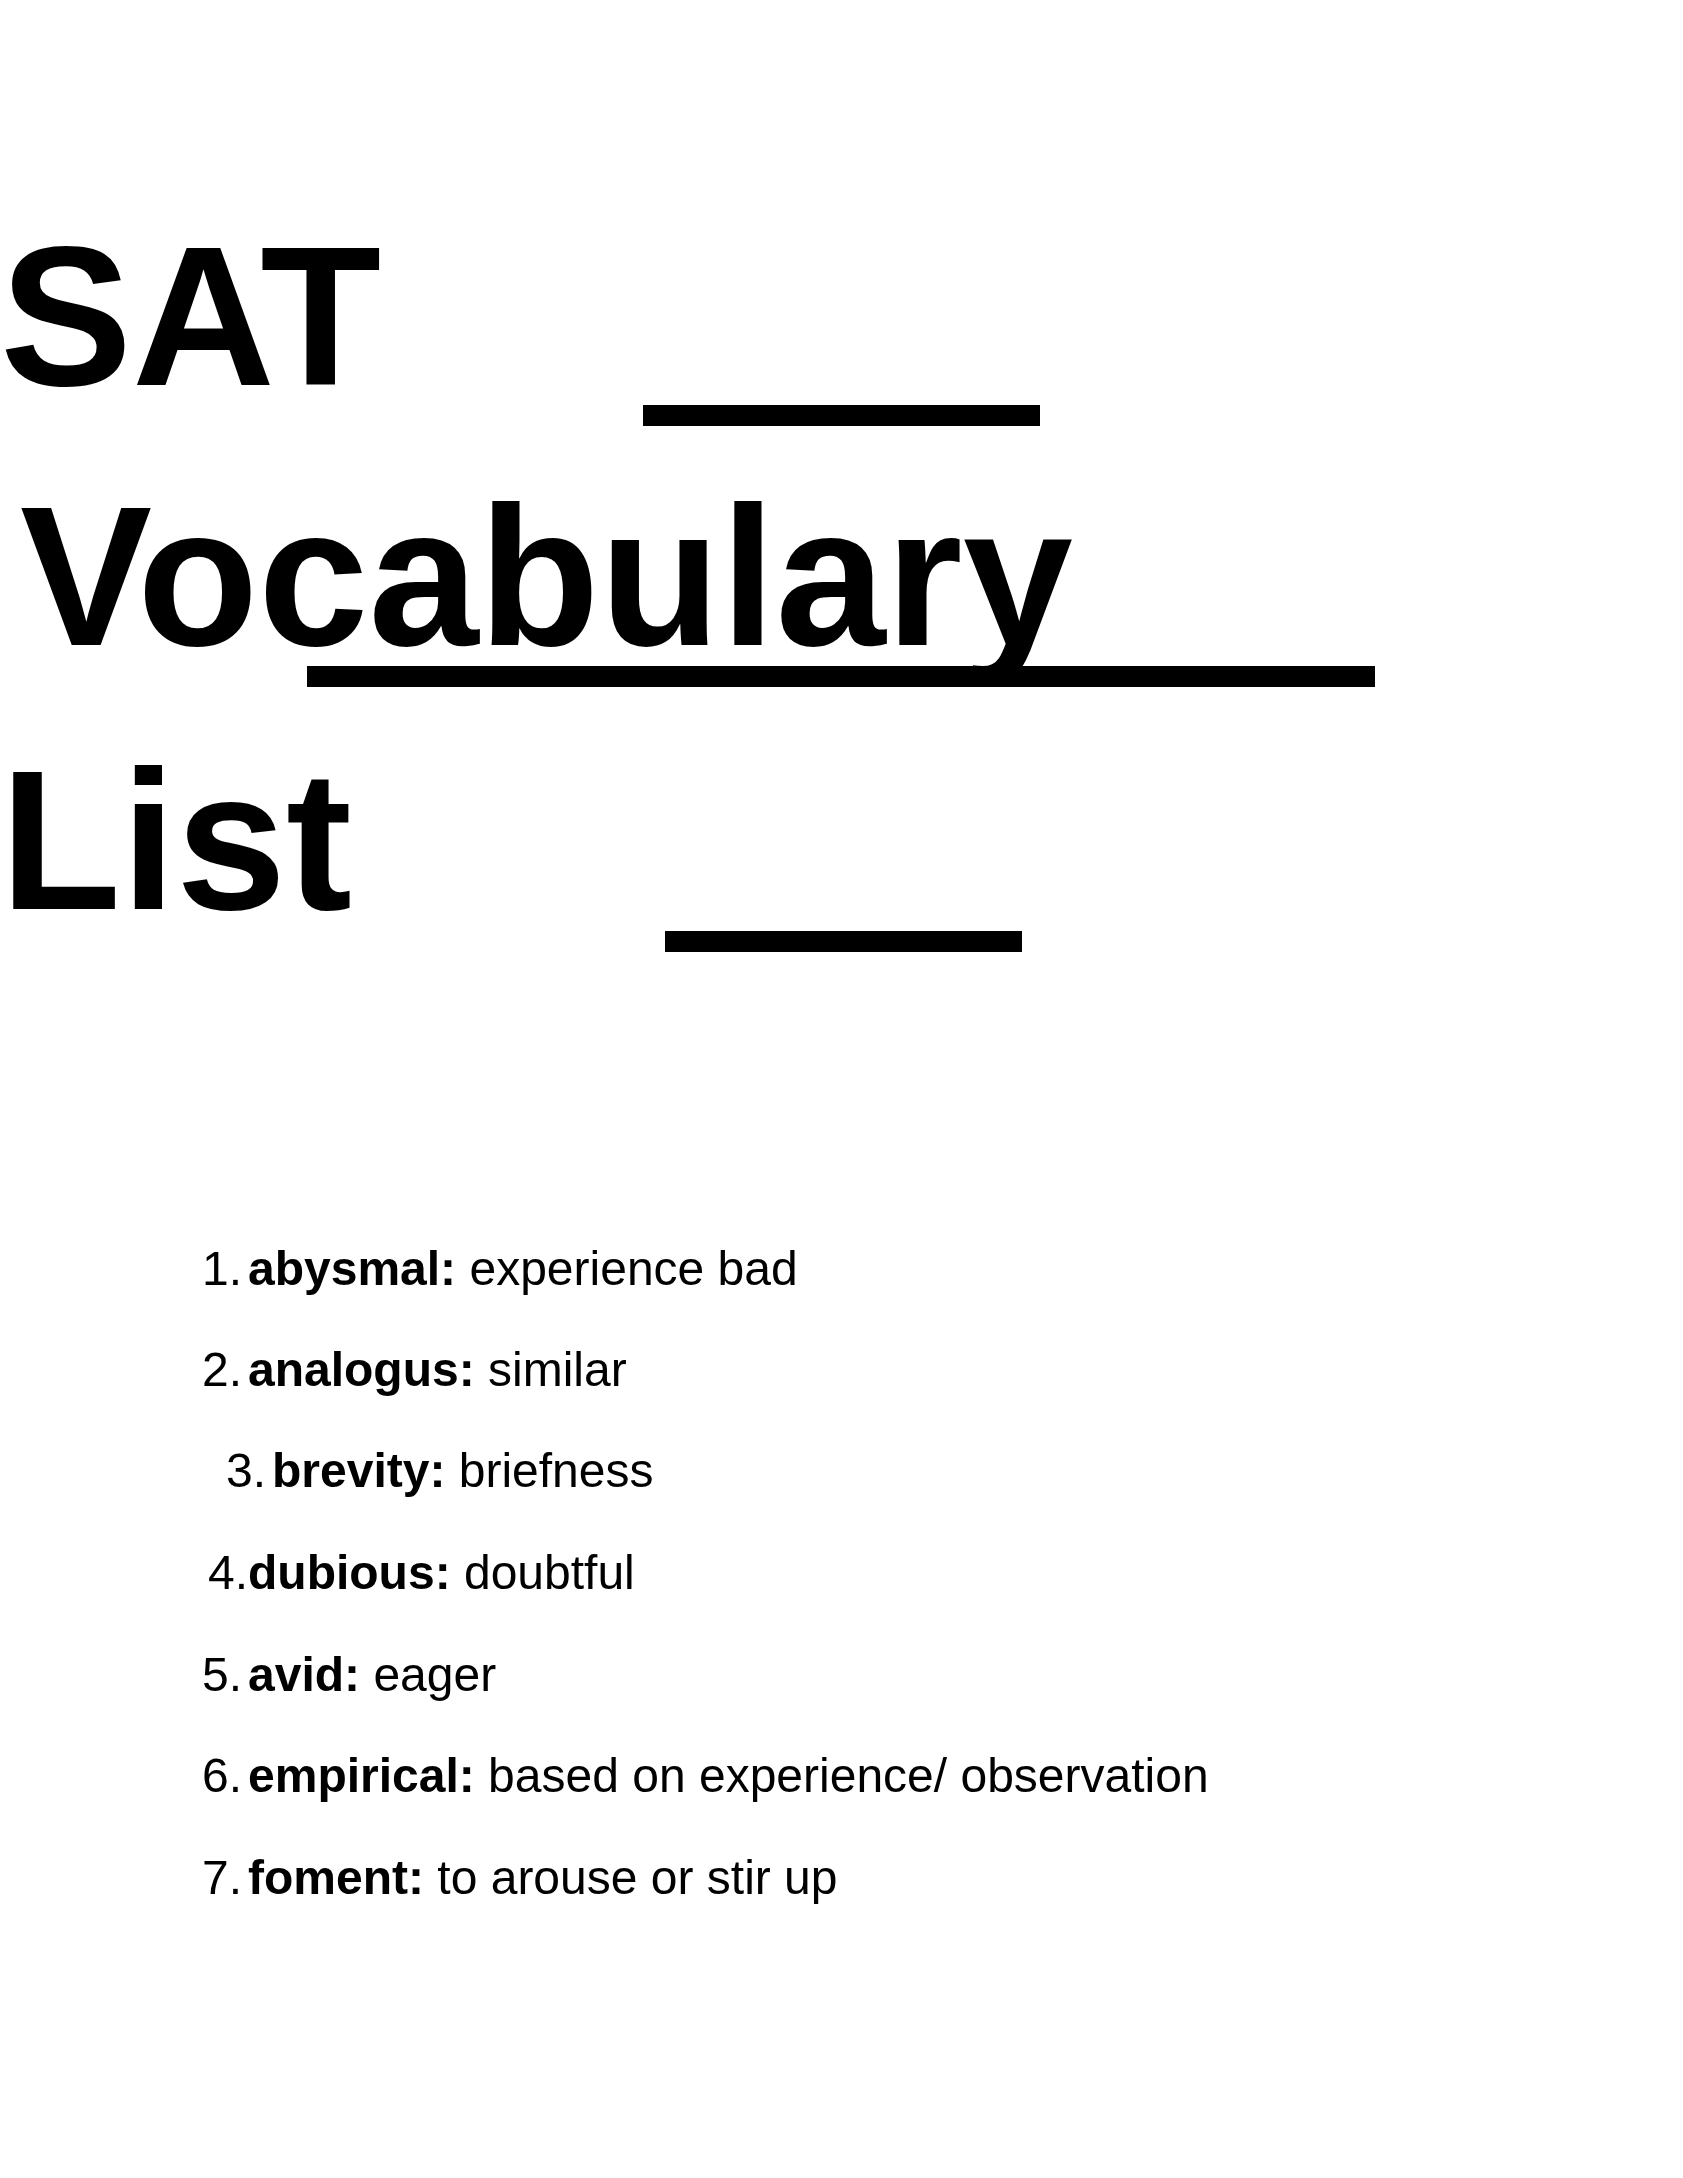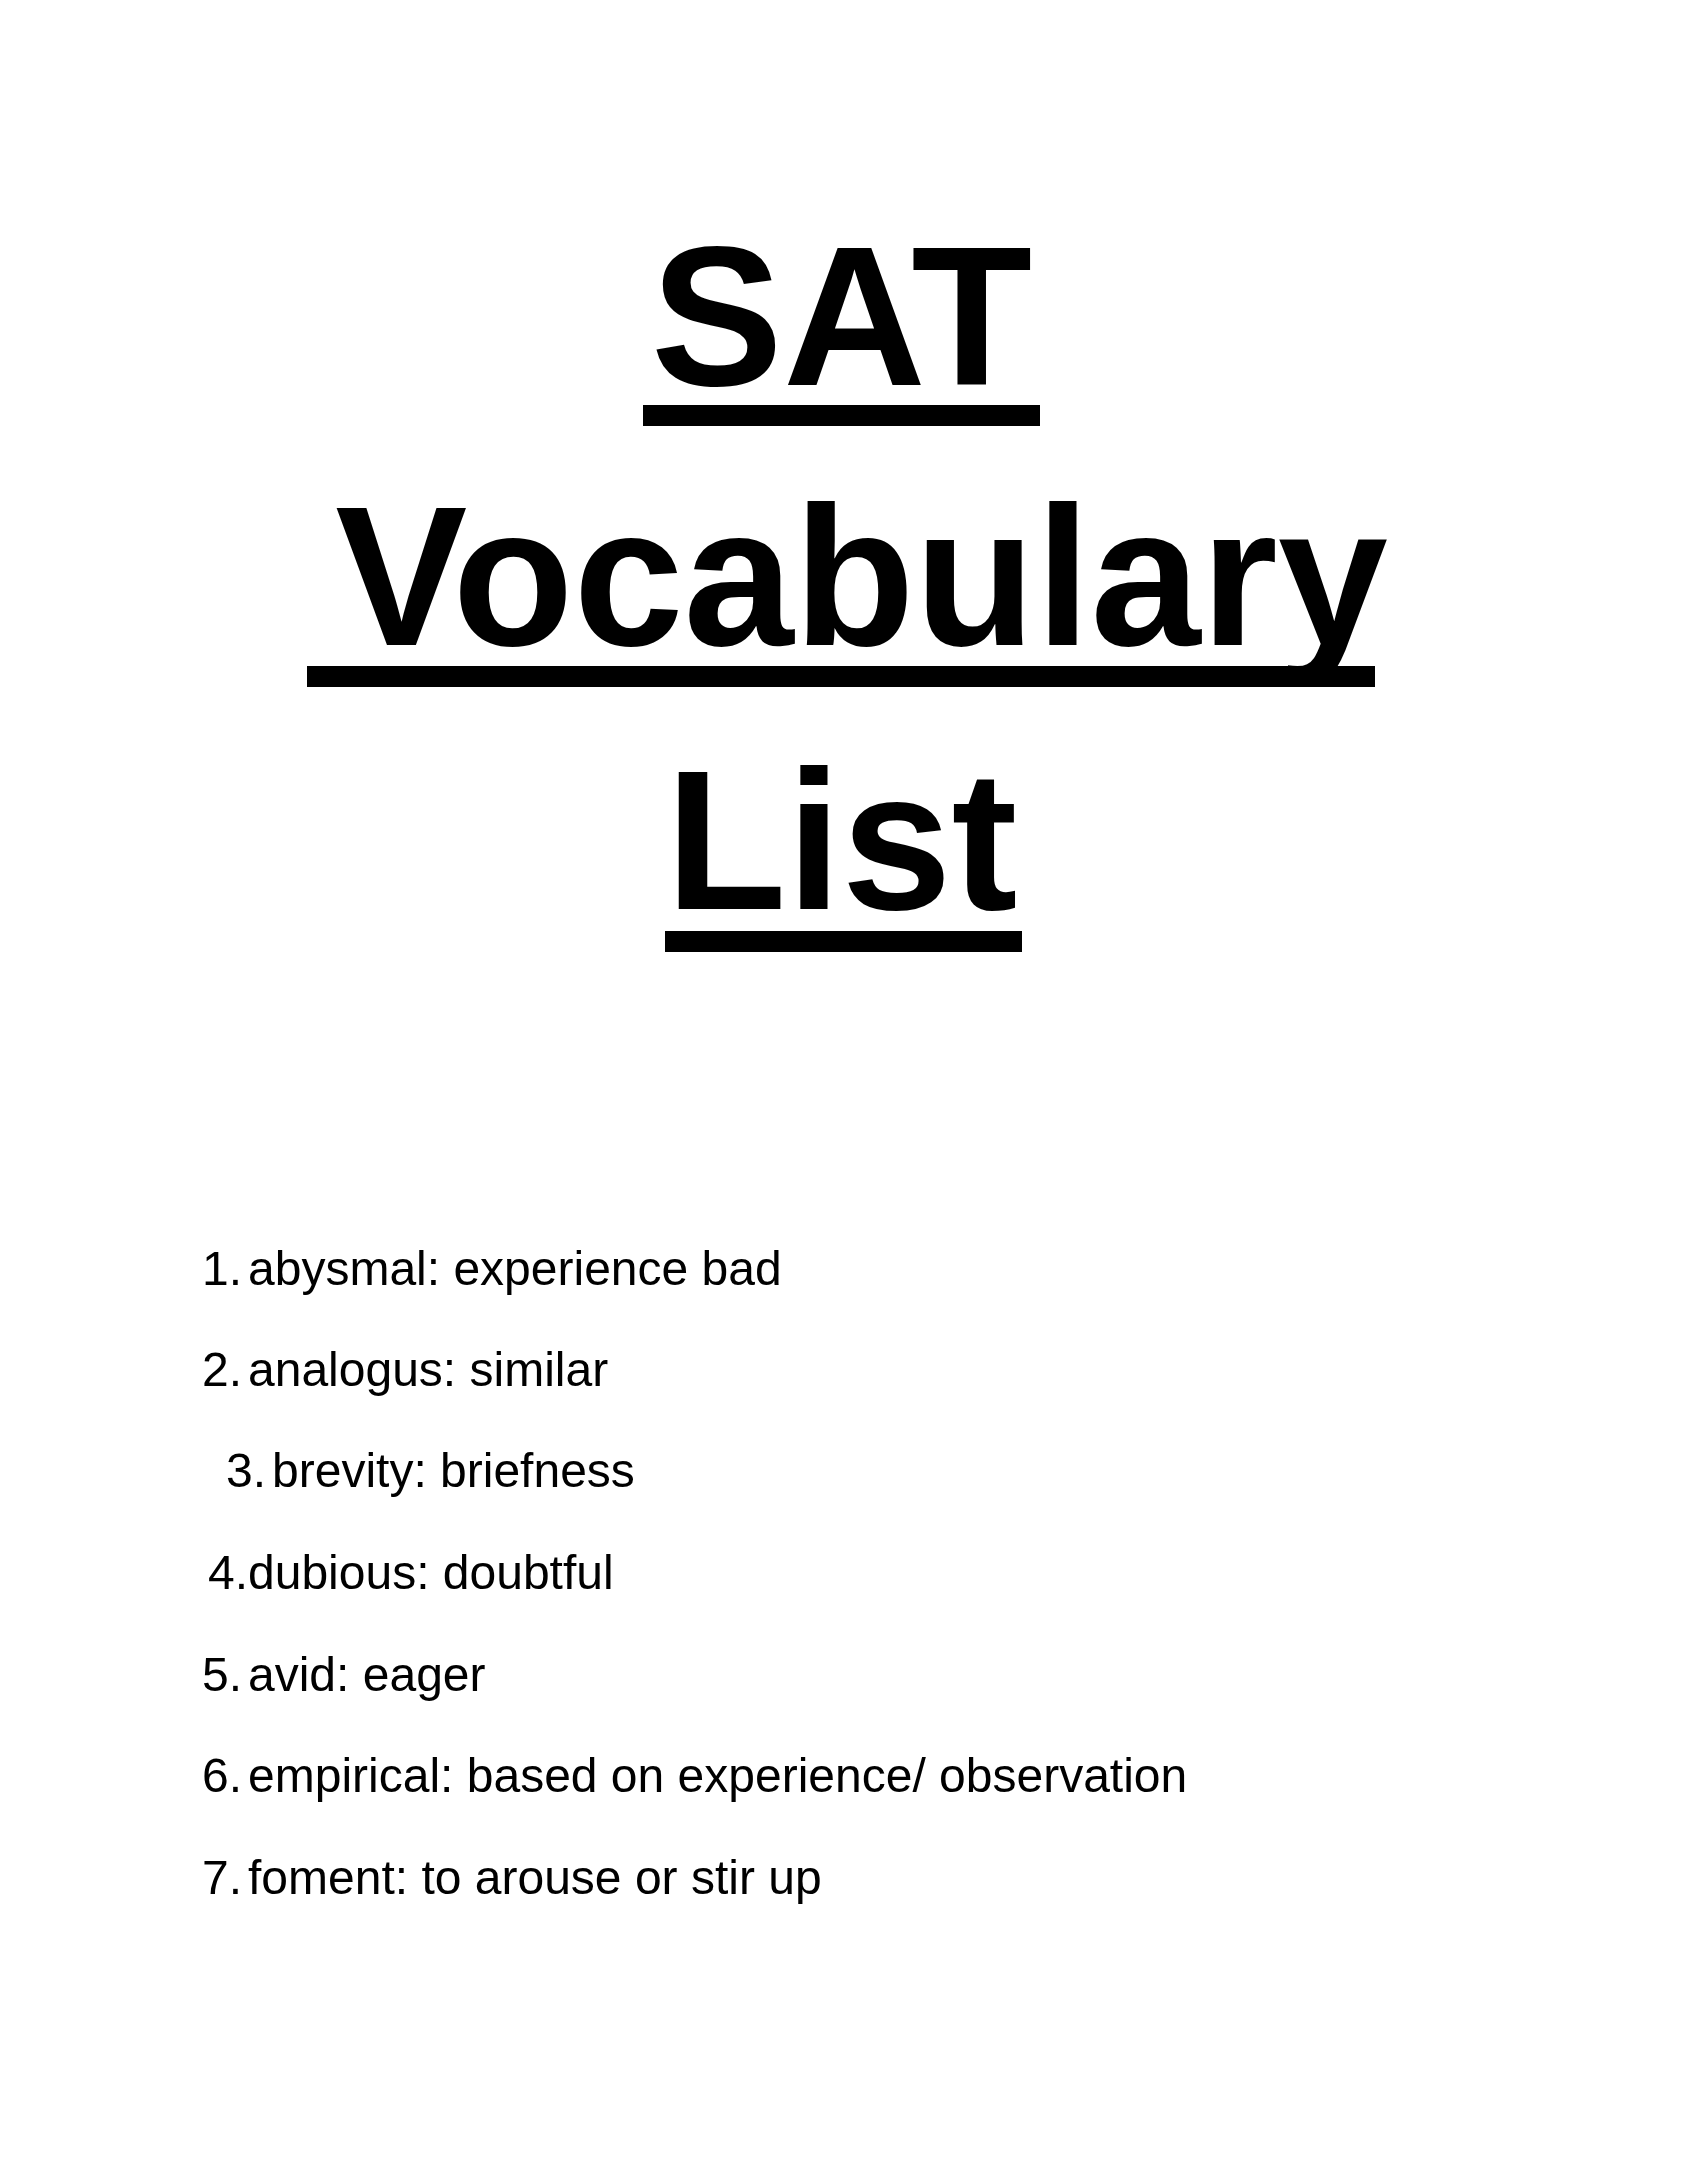--- a/index.html
+++ b/index.html
@@ -1,22 +1,22 @@
 <!DOCTYPE html>
 <html><head>
 <meta charset="utf-8">
 <style>
   html, body { margin:0; padding:0; background:#ffffff; }
   body { width:1683px; height:2178px; position:relative; overflow:hidden; color:#000000; font-family:"Liberation Sans", sans-serif; }
-  .title-line { position:absolute; left:0; width:1683px; text-align:center; font-weight:bold; font-size:198px; line-height:261px; height:261px; white-space:nowrap; }
+  .title-line { position:absolute; left:0; width:1683px; text-align:left; font-weight:bold; font-size:198px; line-height:261px; height:261px; white-space:nowrap; }
   .ul-bar { position:absolute; background:#000; height:21px; }
   .vocab-list { position:absolute; left:202px; top:0; margin:0; padding:0; list-style:none; }
   .vocab-item { position:absolute; left:0; white-space:nowrap; font-size:48px; line-height:59px; height:59px; }
   .vocab-num { display:inline-block; width:46px; }
-  .vocab-term { font-weight:normal; }
+  .vocab-term { font-weight:bold; }
 </style>
 </head>
 <body>
 
 <div>
   <div>
     <div class="title-line" style="top:186px;">SAT</div>
     <div class="ul-bar" style="left:643px; top:405px; width:397px;"></div>
 
     <div class="title-line" style="top:446px;padding-left:20px;">Vocabulary</div>

